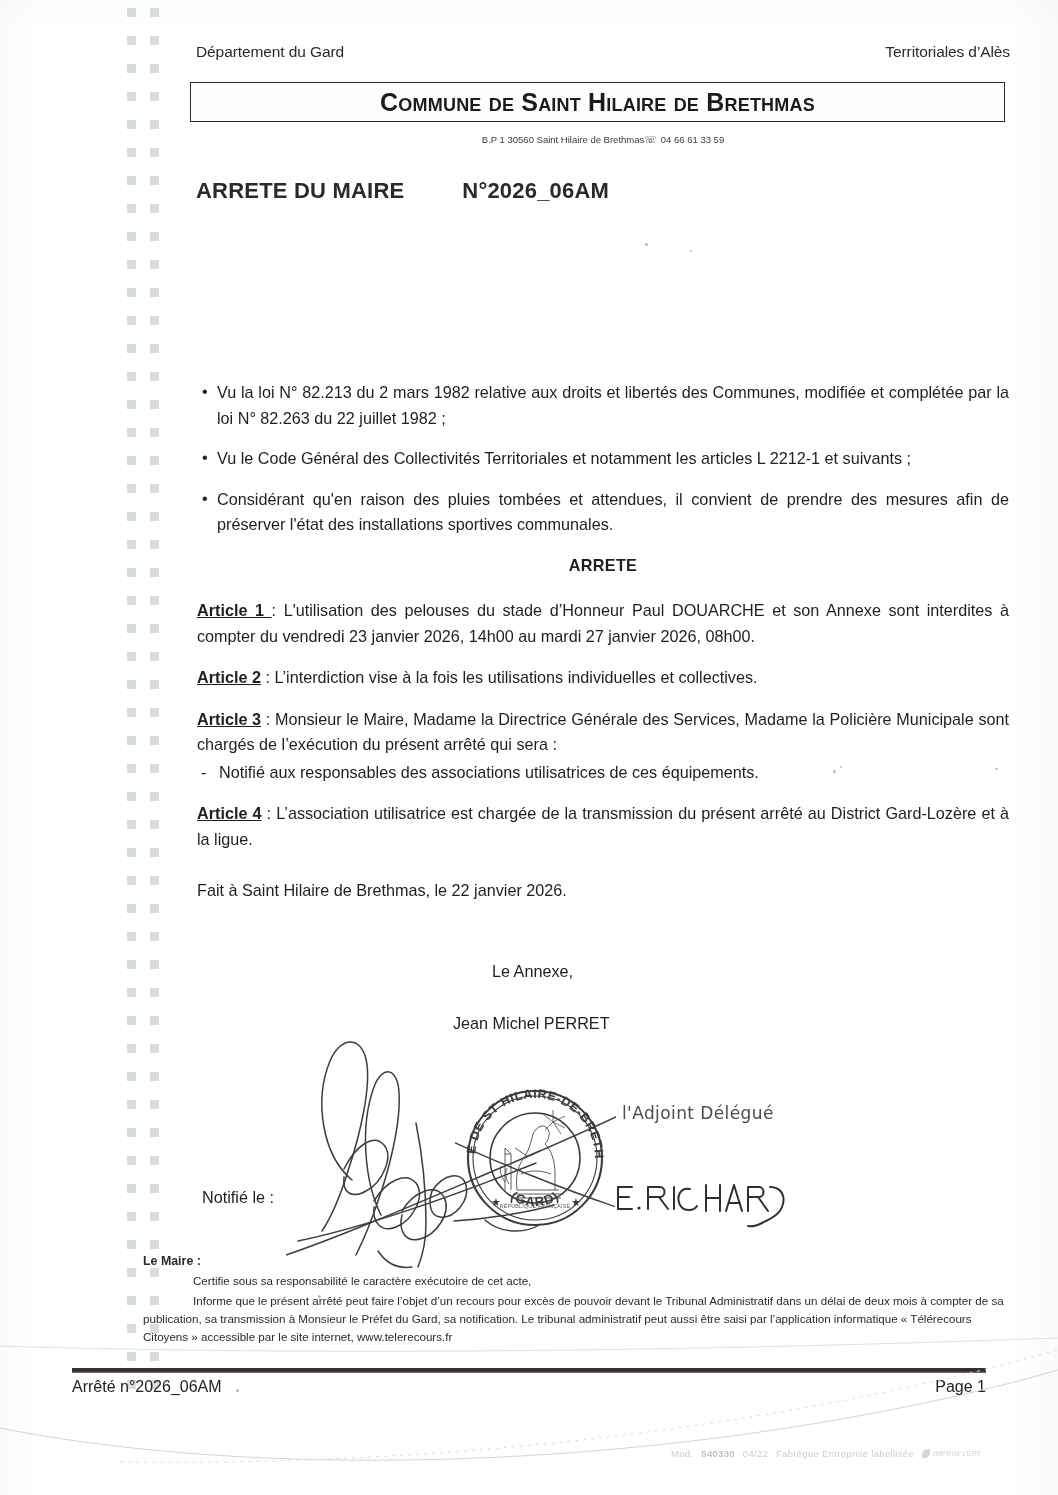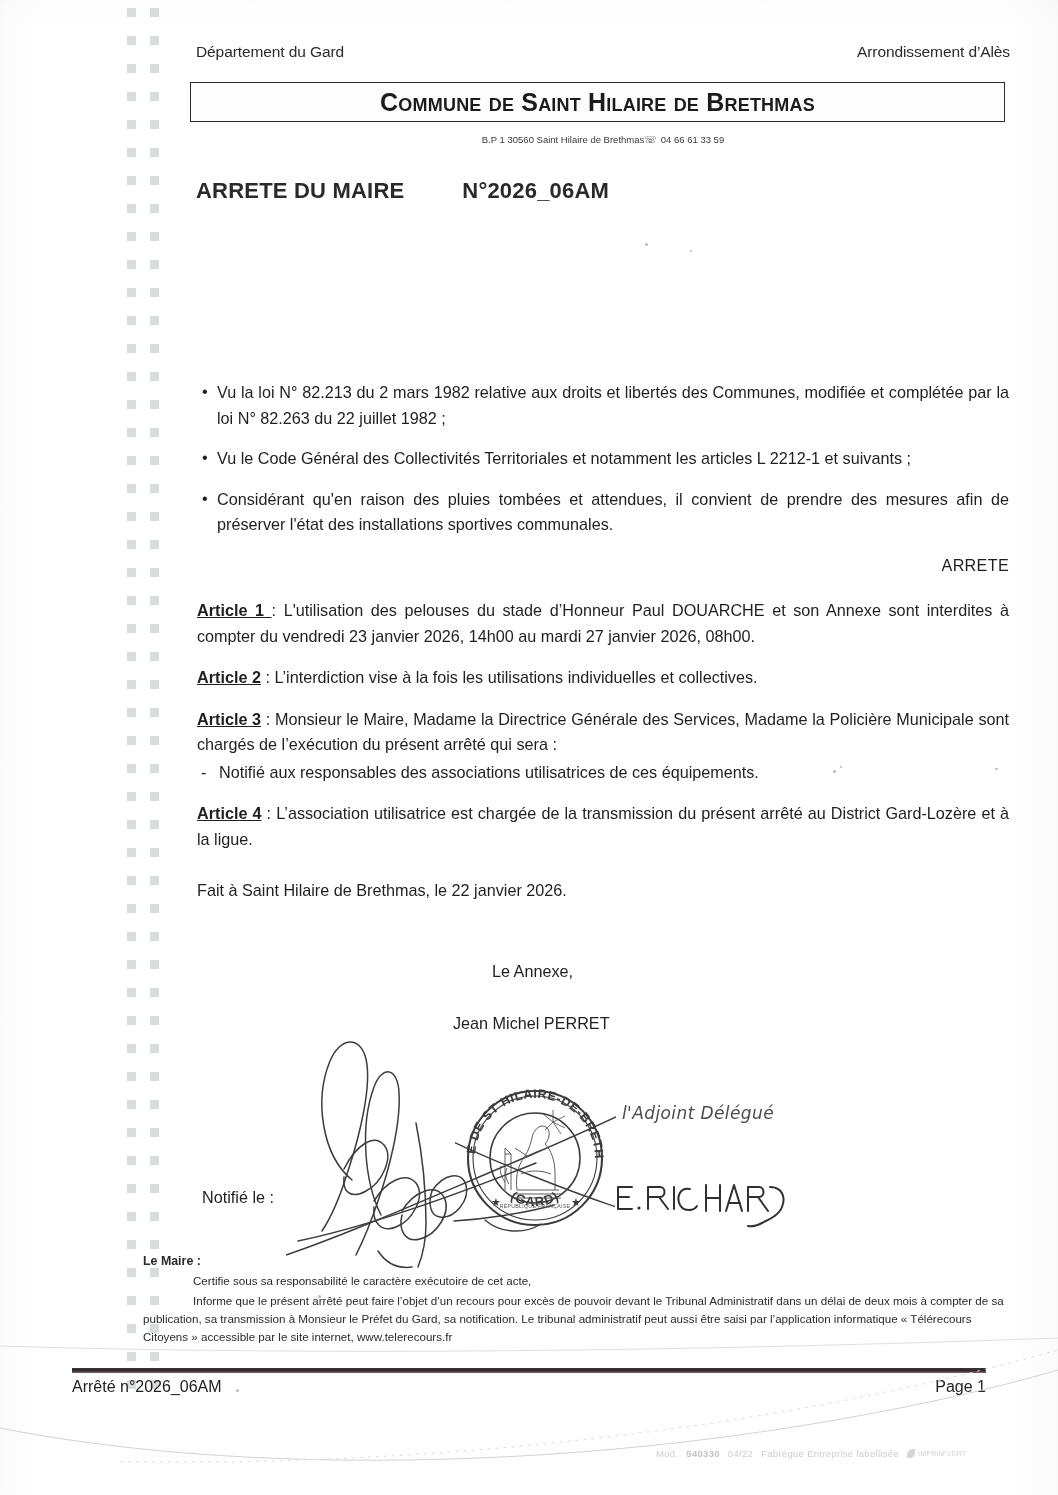--- a/index.html
+++ b/index.html
@@ -140,22 +140,22 @@
     position: relative;
   }
   .bullet-p::before {
     content: "•";
     position: absolute;
     left: 5px;
     top: -1px;
   }
   .arrete-word {
     margin: 6px 0 20px 0;
-    text-align: right;
-    font-weight: normal;
+    text-align: center;
+    font-weight: bold;
     font-size: 16.2px;
     letter-spacing: 0.3px;
   }
   .art-label {
     font-weight: bold;
     text-decoration: underline;
   }
   .dash-line { margin: 0 0 16px 0; padding-left: 22px; position: relative; }
   .dash-line::before { content: "-"; position: absolute; left: 4px; }
   .spacer-sm { height: 10px; }
@@ -178,21 +178,21 @@
   .deleg-block {
     position: absolute;
     left: 600px;
     top: 1097px;
     font-size: 17px;
     line-height: 32px;
     color: #4c4c4c;
     font-family: "DejaVu Sans", sans-serif;
     letter-spacing: 0.4px;
   }
-  .deleg-block .l2 { padding-left: 22px; font-style: italic; }
+  .deleg-block .l2 { padding-left: 22px; }
 
   .notifie {
     position: absolute;
     left: 202px;
     top: 1188px;
     font-size: 16.2px;
     color: #1f1f1f;
   }
 
   
@@ -229,21 +229,21 @@
     left: 72px;
     width: 914px;
     top: 1378px;
     display: flex;
     justify-content: space-between;
     font-size: 16px;
     color: #222;
   }
   .print-code {
     position: absolute;
-    left: 656px;
+    left: 671px;
     top: 1448px;
     font-size: 9.5px;
     color: #cdcdcd;
     letter-spacing: 0.3px;
     display: flex;
     align-items: center;
     gap: 8px;
     white-space: nowrap;
   }
   .print-code b { color: #c2c2c2; }
@@ -373,21 +373,21 @@
       <div class="dot" style="background: rgb(217, 220, 221);"></div>
       <div class="dot" style="background: rgb(217, 220, 221);"></div>
       <div class="dot" style="background: rgb(217, 220, 221);"></div>
       <div class="dot" style="background: rgb(217, 220, 221);"></div>
       <div class="dot" style="background: rgb(217, 220, 221);"></div>
       <div class="dot" style="background: rgb(217, 220, 221);"></div>
     </div>
 
   <div class="hdr-row">
     <span>Département du Gard</span>
-    <span>Arrondissement d’Alès</span>
+    <span>Territoriales d’Alès</span>
   </div>
 
   <div class="commune-box">
     <span class="commune-title">Commune de Saint Hilaire de Brethmas</span>
   </div>
 
   <div class="bp-row">
     <span>B.P 1 30560 Saint Hilaire de Brethmas</span>
     <span class="phone-line">
       <span class="phone-icon">☏</span>

